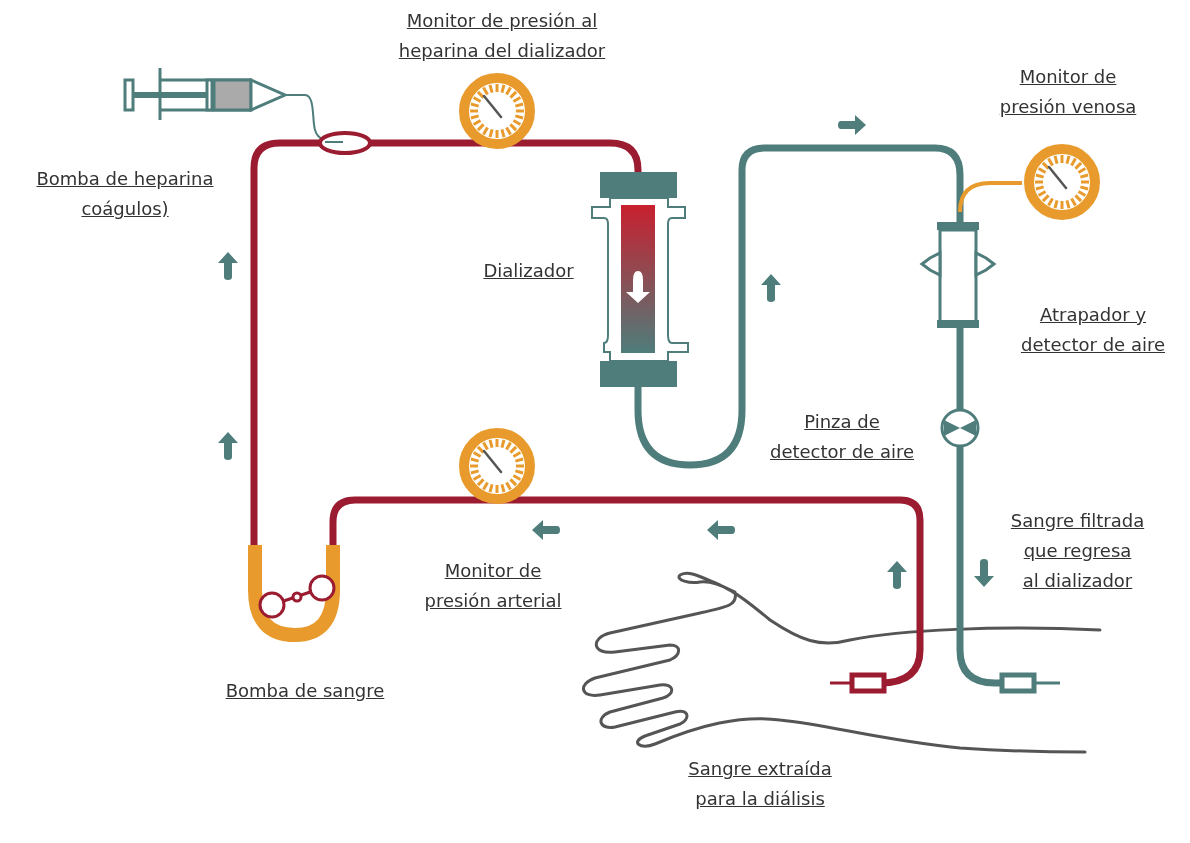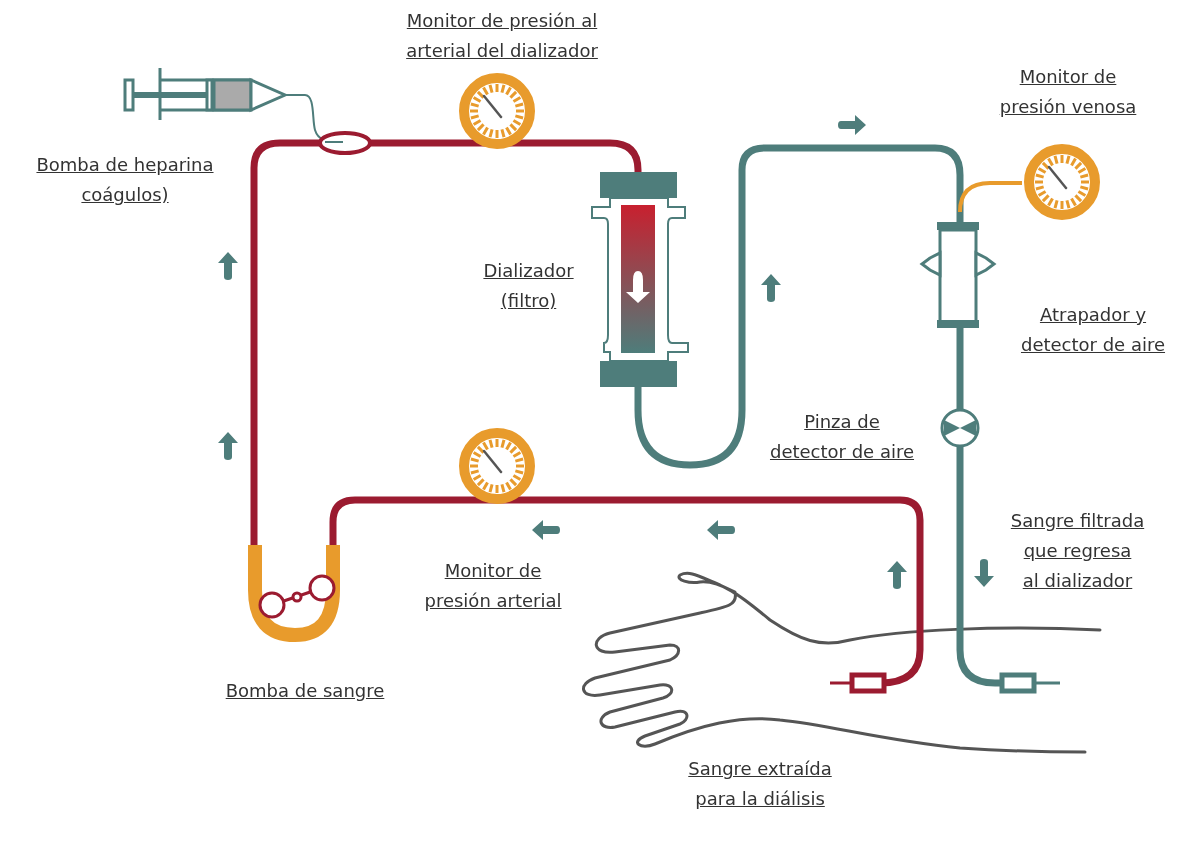--- a/index.html
+++ b/index.html
@@ -178,33 +178,32 @@
         <path d="M-4,12 L-4,-2 L-10,-2 L0,-13 L10,-2 L4,-2 L4,12 Q4,15 0,15 Q-4,15 -4,12 Z" transform="translate(545,530) rotate(270)" fill="#4e7d7b"></path>
         <path d="M-4,12 L-4,-2 L-10,-2 L0,-13 L10,-2 L4,-2 L4,12 Q4,15 0,15 Q-4,15 -4,12 Z" transform="translate(720,530) rotate(270)" fill="#4e7d7b"></path>
         <path d="M-4,12 L-4,-2 L-10,-2 L0,-13 L10,-2 L4,-2 L4,12 Q4,15 0,15 Q-4,15 -4,12 Z" transform="translate(897,574) rotate(0)" fill="#4e7d7b"></path>
         <path d="M-4,12 L-4,-2 L-10,-2 L0,-13 L10,-2 L4,-2 L4,12 Q4,15 0,15 Q-4,15 -4,12 Z" transform="translate(984,574) rotate(180)" fill="#4e7d7b"></path>
       </g>
 </svg>
 
 
 <div class="label" style="left:362px; top:6px; width:280px;">
   <span>Monitor de presión al</span>
-  <span>arterial del dializador</span>
+  <span>heparina del dializador</span>
 </div>
 <div class="label" style="left:968px; top:62px; width:200px;">
   <span>Monitor de</span>
   <span>presión venosa</span>
 </div>
-<div class="label" style="left:0px; top:150px; width:250px;">
+<div class="label" style="left:0px; top:164px; width:250px;">
   <span>Bomba de heparina</span>
   <span>coágulos)</span>
 </div>
 <div class="label" style="left:456px; top:256px; width:145px;">
   <span>Dializador</span>
-  <span>(filtro)</span>
 </div>
 <div class="label" style="left:998px; top:252px; width:190px;margin-top:48px;">
   <span>Atrapador y</span>
   <span>detector de aire</span>
 </div>
 <div class="label" style="left:742px; top:407px; width:200px;">
   <span>Pinza de</span>
   <span>detector de aire</span>
 </div>
 <div class="label" style="left:990px; top:506px; width:175px;text-align:center;">

